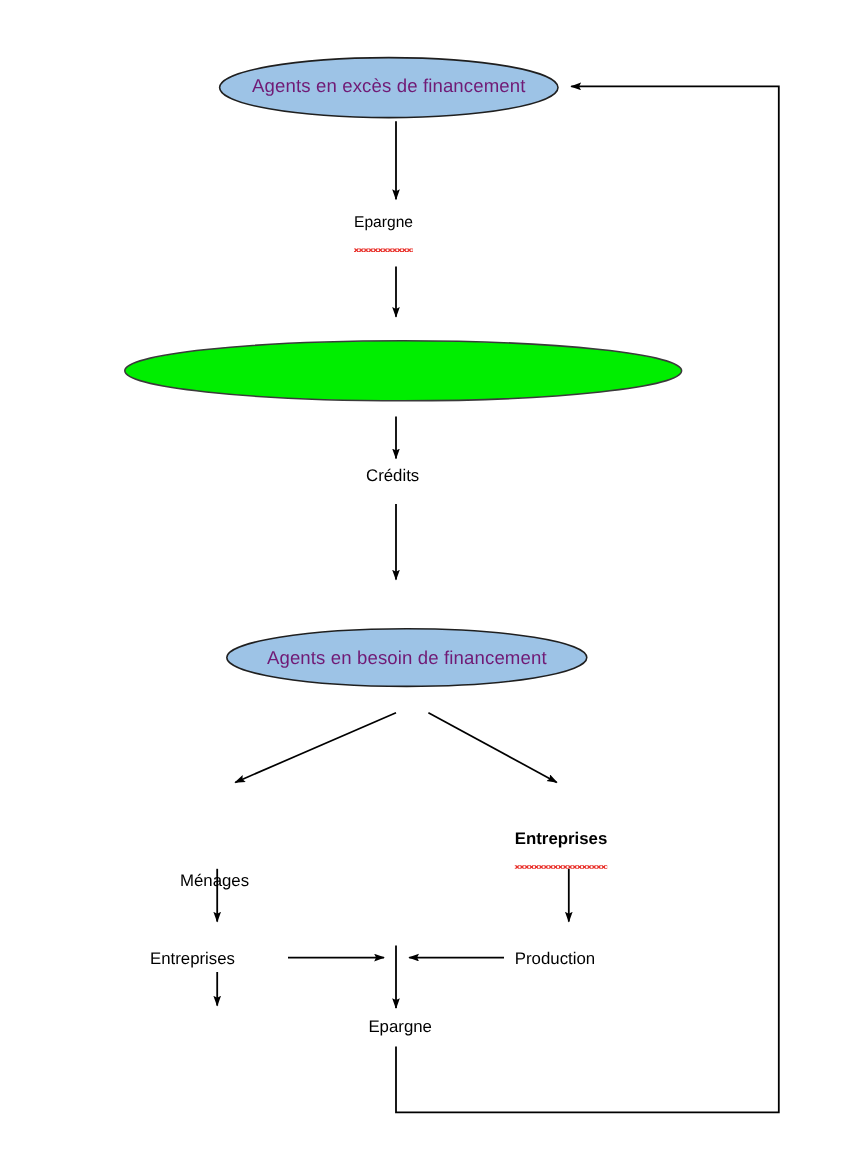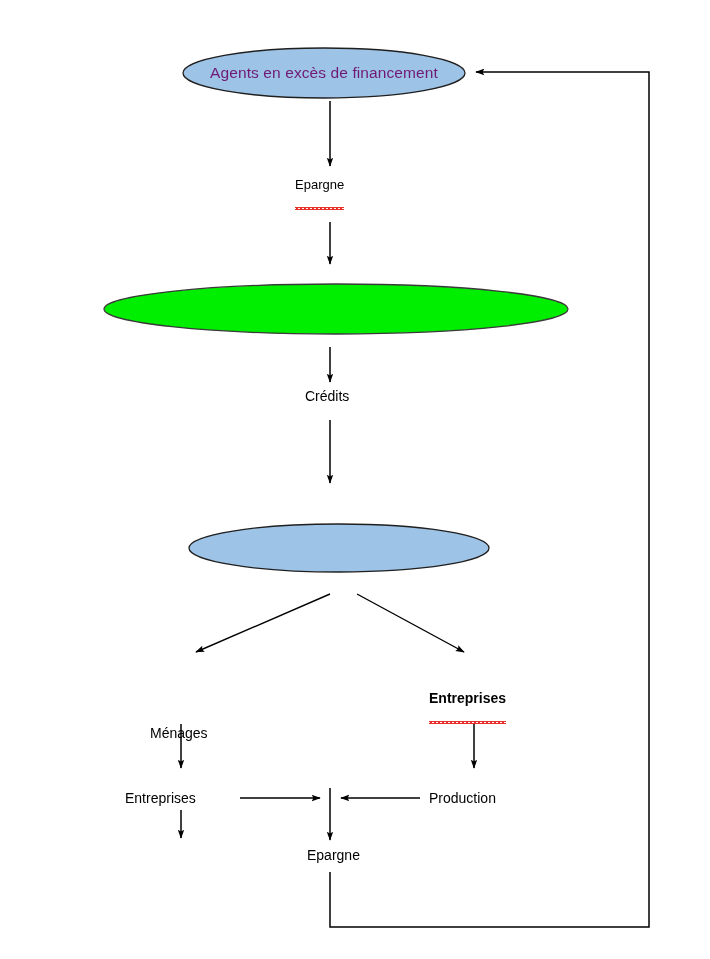--- a/index.html
+++ b/index.html
@@ -97,20 +97,21 @@
     <line x1="330" y1="788" x2="330" y2="840" stroke="#000000" stroke-width="1.5" marker-end="url(#arrowhead)"></line>
 
     <line x1="181" y1="810" x2="181" y2="838" stroke="#000000" stroke-width="1.5" marker-end="url(#arrowhead)"></line>
 
     <path d="M330,872 L330,927 L649,927 L649,72 L476,72" fill="none" stroke="#000000" stroke-width="1.5" marker-end="url(#arrowhead)"></path>
   </svg>
 
   <div class="ellipse-text t-ellipse-blue" style="left:183px; top:58px; width:282px; height:30px;">Agents en excès de financement</div>
 
 
+  <div class="ellipse-text t-ellipse-blue" style="left:189px; top:534px; width:300px; height:30px;">Agents en besoin de financement</div>
 
   <div class="node-label t-small" style="left:295px; top:178px;">
     <span class="spell">Epargne</span>
   </div>
 
   <div class="node-label t-plain" style="left:305px; top:389px;">
     <span>Crédits</span>
   </div>
 
   <div class="node-label t-plain" style="left:150px; top:691px;margin-top:35px;">

